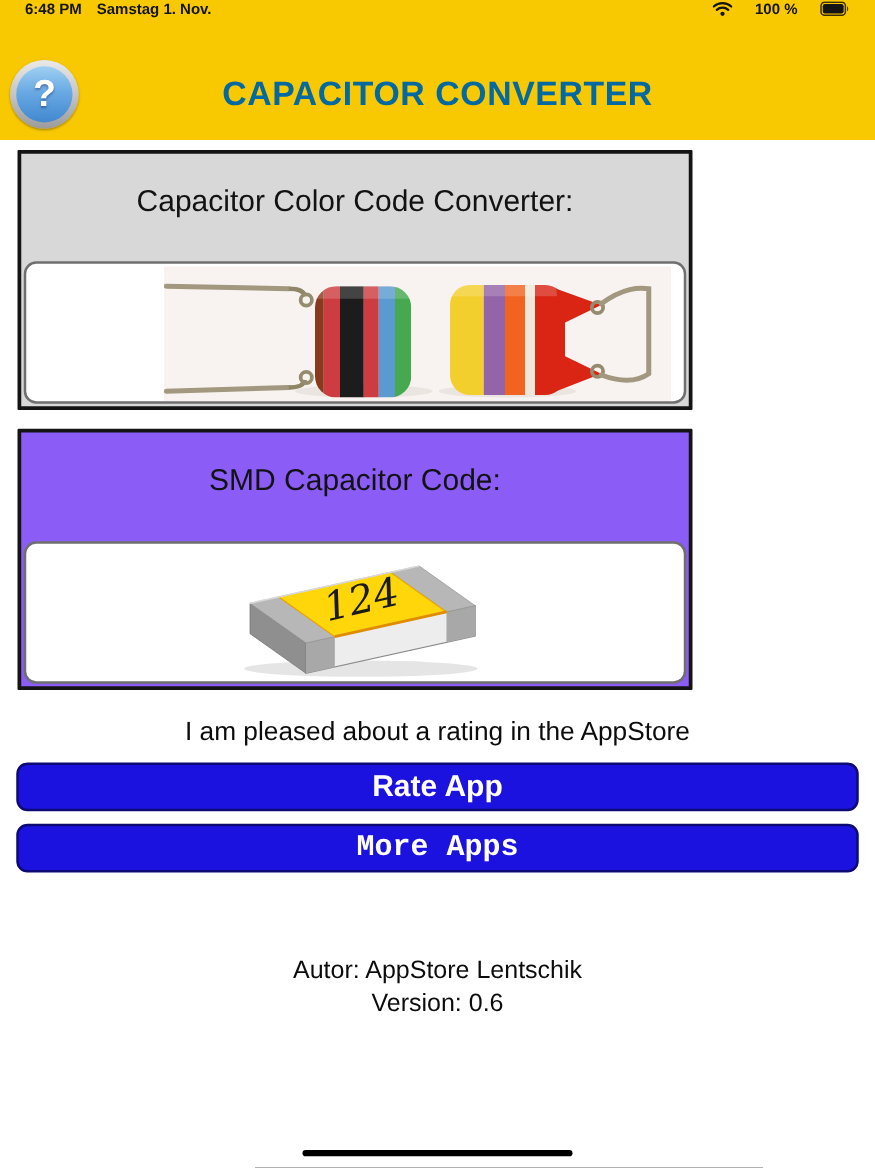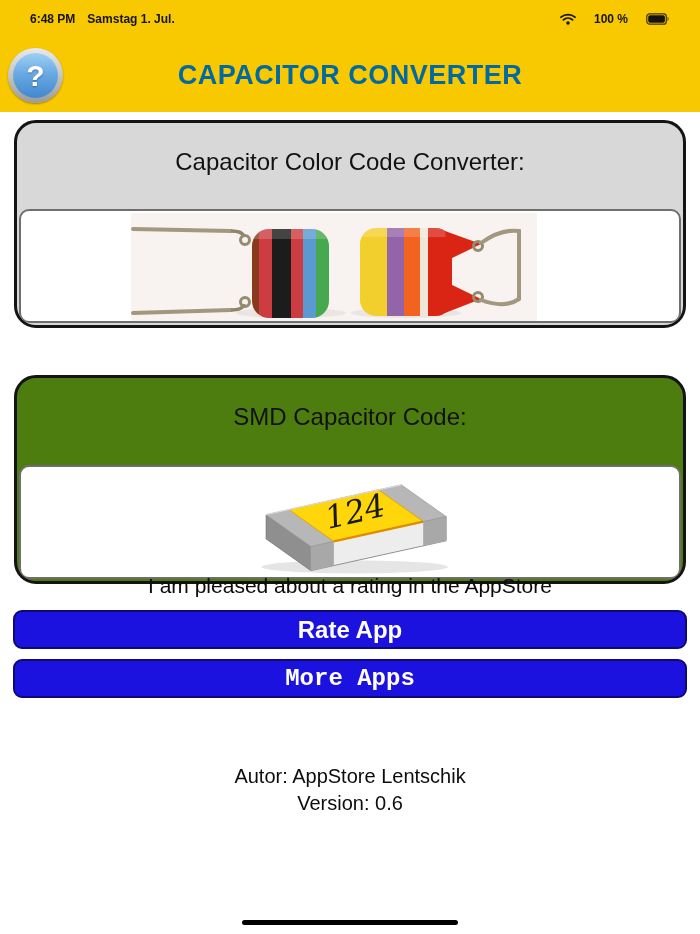--- a/index.html
+++ b/index.html
@@ -5,22 +5,22 @@
   html,body{margin:0;padding:0;background:#777;}
   .frame{
     width:700px;height:934px;position:relative;margin:0 auto;
     background:#ffffff;overflow:hidden;
     font-family:"Liberation Sans",sans-serif;color:#0b0b0b;
   }
   
   .topbar{position:absolute;top:0;left:0;width:700px;height:112px;background:#f8c800;}
   .statusbar{
     position:absolute;top:0;left:0;width:700px;height:26px;
-    display:flex;align-items:flex-end;justify-content:space-between;
-    padding:0 30px;box-sizing:border-box;font-size:12px;font-weight:700;color:#141414;
+    display:flex;align-items:flex-start;justify-content:space-between;
+    padding:0 20px;box-sizing:border-box;font-size:12px;font-weight:700;color:#141414;
   }
   .status-left{display:flex;gap:12px;align-items:center;}
   .status-right{display:flex;gap:18px;align-items:center;}
   .header-title{
     position:absolute;top:60px;left:0;width:700px;text-align:center;
     font-size:27px;font-weight:700;letter-spacing:.5px;color:#0369a1;
   }
   .help-btn{
     position:absolute;top:48px;left:8px;width:55px;height:55px;border-radius:50%;
     background:linear-gradient(180deg,#e9e9e9 0%,#c9c9c9 45%,#9b9b9b 100%);
@@ -28,25 +28,25 @@
     display:flex;align-items:center;justify-content:center;cursor:pointer;border:0;padding:0;
   }
   .help-inner{
     width:45px;height:45px;border-radius:50%;
     background:linear-gradient(180deg,#9fd0f2 0%,#6aaae4 45%,#4288cf 100%);
     display:flex;align-items:center;justify-content:center;
   }
   .help-q{font-size:30px;font-weight:700;color:#ffffff;text-shadow:0 1px 2px rgba(0,0,60,.35);line-height:1;}
   
   .card{
-    position:absolute;left:14px;width:672px;box-sizing:border-box;
-    border:3px solid #141414;border-radius:22px;overflow:hidden;
+    position:absolute;left:14px;width:540px;box-sizing:border-box;
+    border:3px solid #141414;border-radius:1px;overflow:hidden;
   }
   .card-color{top:120px;height:208px;background:#d8d8d8;}
-  .card-smd{top:343px;height:209px;background:#4d7c0f;margin-top:32px;}
+  .card-smd{top:343px;height:209px;background:#8b5cf6;}
   .card-title{text-align:center;margin-top:25px;font-size:24px;font-weight:400;color:#121212;}
   .card-panel{
     position:absolute;left:2px;right:2px;bottom:2px;height:114px;box-sizing:border-box;
     background:#ffffff;border:2px solid #6f6f6f;border-radius:10px;overflow:hidden;cursor:pointer;
   }
   .cap-photo{position:absolute;left:110px;top:2px;}
   .smd-photo{position:absolute;left:50%;transform:translateX(-50%);top:1px;}
   
   .rating-msg{position:absolute;top:574px;left:0;width:700px;text-align:center;font-size:21px;color:#0c0c0c;}
   .app-btn{
@@ -63,21 +63,21 @@
 </style>
 </head>
 <body>
 
 <div class="frame">
 
   <div class="topbar">
     <div class="statusbar">
       <div class="status-left">
         <span>6:48 PM</span>
-        <span>Samstag 1. Jul.</span>
+        <span>Samstag 1. Nov.</span>
       </div>
       <div class="status-right">
         <span style="display:flex;">
           <svg width="16" height="12" viewBox="0 0 16 12">
             <path d="M1 4.2 A10.5 10.5 0 0 1 15 4.2" fill="none" stroke="#141414" stroke-width="1.8" stroke-linecap="round"></path>
             <path d="M3.4 6.9 A7 7 0 0 1 12.6 6.9" fill="none" stroke="#141414" stroke-width="1.8" stroke-linecap="round"></path>
             <circle cx="8" cy="10" r="1.7" fill="#141414"></circle>
           </svg>
         </span>
         <span>100 %</span>

